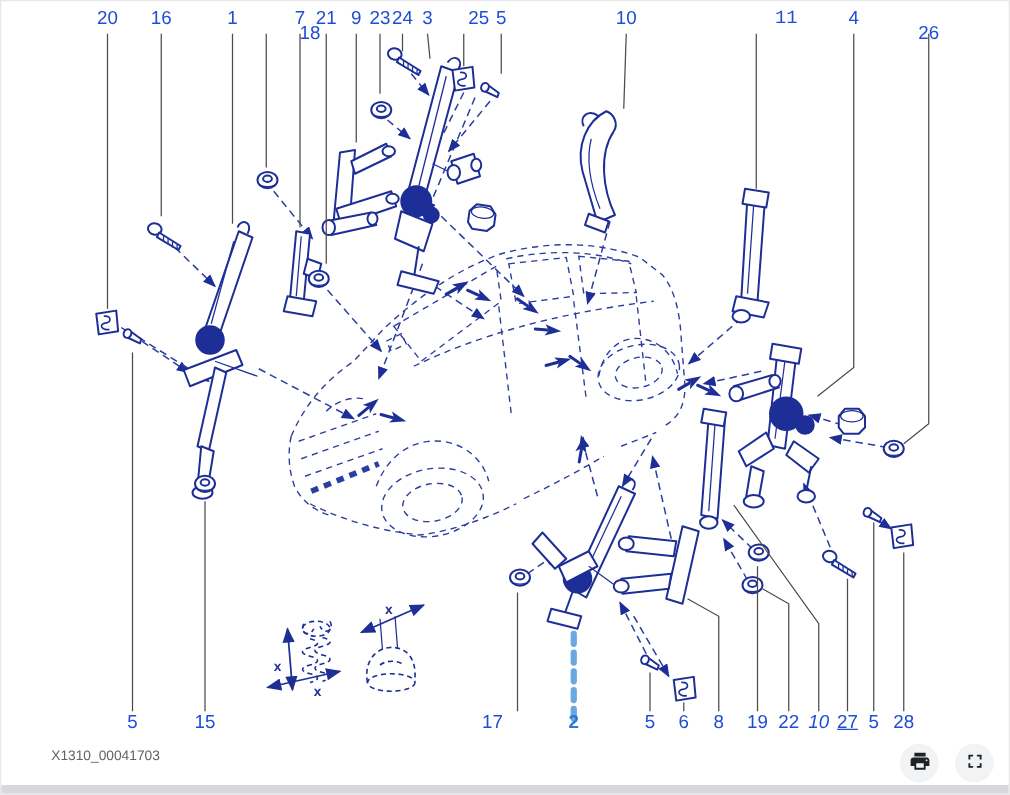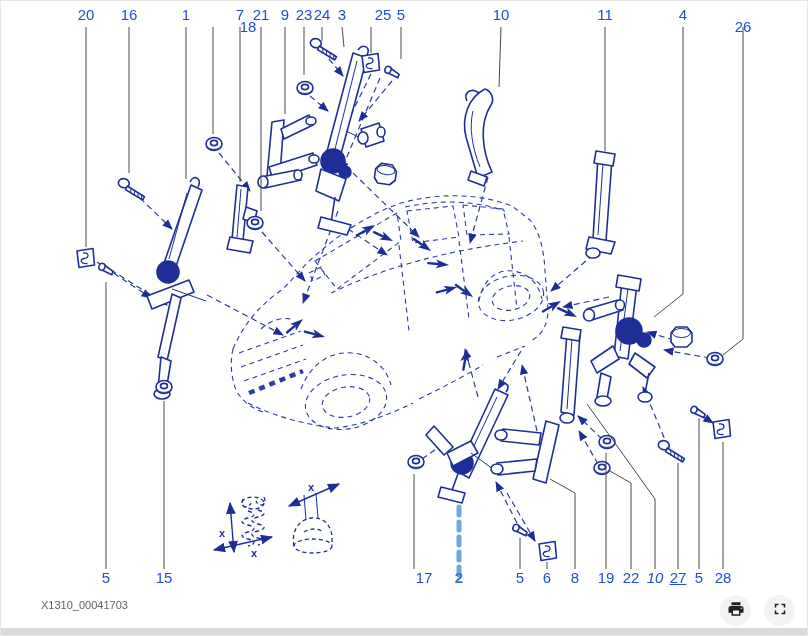--- a/index.html
+++ b/index.html
@@ -354,26 +354,26 @@
       <div class="callout" style="left: 212px; top: 18px; margin-left: 35px;">18</div>
       <div class="callout" style="left: 239px; top: 6px;">7</div>
       <div class="callout" style="left: 260px; top: 6px;">21</div>
       <div class="callout" style="left: 284px; top: 6px;">9</div>
       <div class="callout" style="left: 303px; top: 6px;">23</div>
       <div class="callout" style="left: 321px; top: 6px;">24</div>
       <div class="callout" style="left: 341px; top: 6px;">3</div>
       <div class="callout" style="left: 370px; top: 6px; margin-left: 12px;">25</div>
       <div class="callout" style="left: 400px; top: 6px;">5</div>
       <div class="callout" style="left: 500px; top: 6px;">10</div>
-      <div class="callout" style="left: 604px; top: 6px;">11</div>
+      <div class="callout" style="left: 628px; top: 6px; font-family: Liberation Mono, monospace;">11</div>
       <div class="callout" style="left: 682px; top: 6px;">4</div>
       <div class="callout" style="left: 742px; top: 6px; margin-top: 12px;">26</div>
       <div class="callout" style="left: 105px; top: 569px;">5</div>
       <div class="callout" style="left: 163px; top: 569px;">15</div>
-      <div class="callout" style="left: 423px; top: 569px;">17</div>
+      <div class="callout" style="left: 393px; top: 569px;">17</div>
       <div class="callout selected" style="left: 458px; top: 569px;">2</div>
       <div class="callout" style="left: 519px; top: 569px;">5</div>
       <div class="callout" style="left: 546px; top: 569px;">6</div>
       <div class="callout" style="left: 574px; top: 569px;">8</div>
       <div class="callout" style="left: 605px; top: 569px;">19</div>
       <div class="callout" style="left: 630px; top: 569px;">22</div>
       <div class="callout" style="left: 654px; top: 569px; font-style: italic;">10</div>
       <div class="callout" style="left: 677px; top: 569px; text-decoration: underline;">27</div>
       <div class="callout" style="left: 698px; top: 569px;">5</div>
       <div class="callout" style="left: 722px; top: 569px;">28</div>

